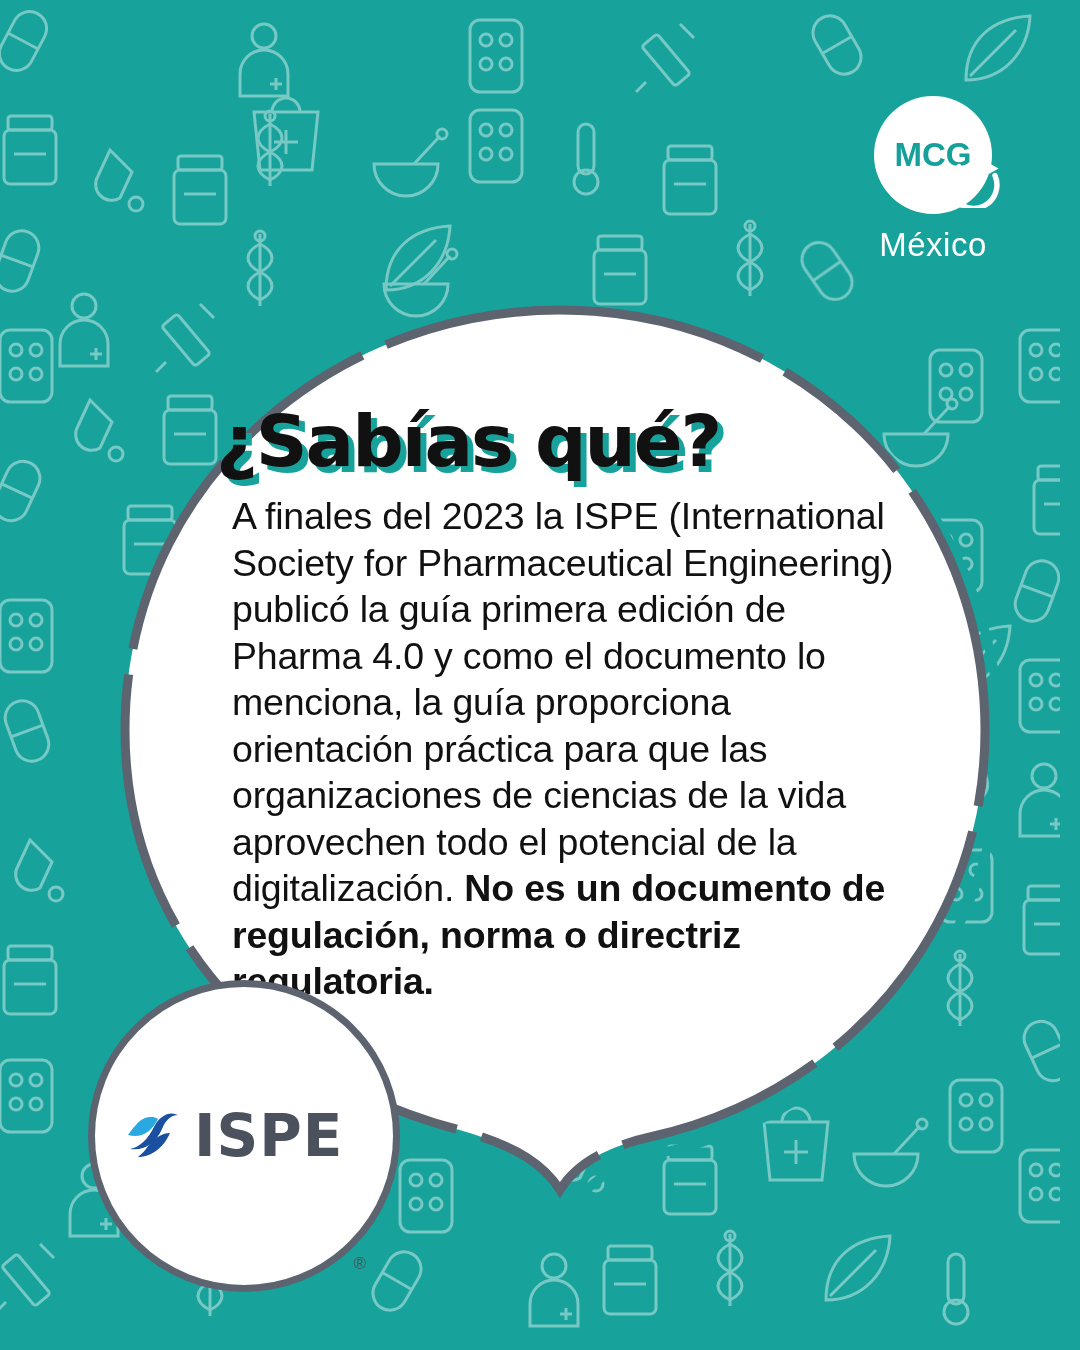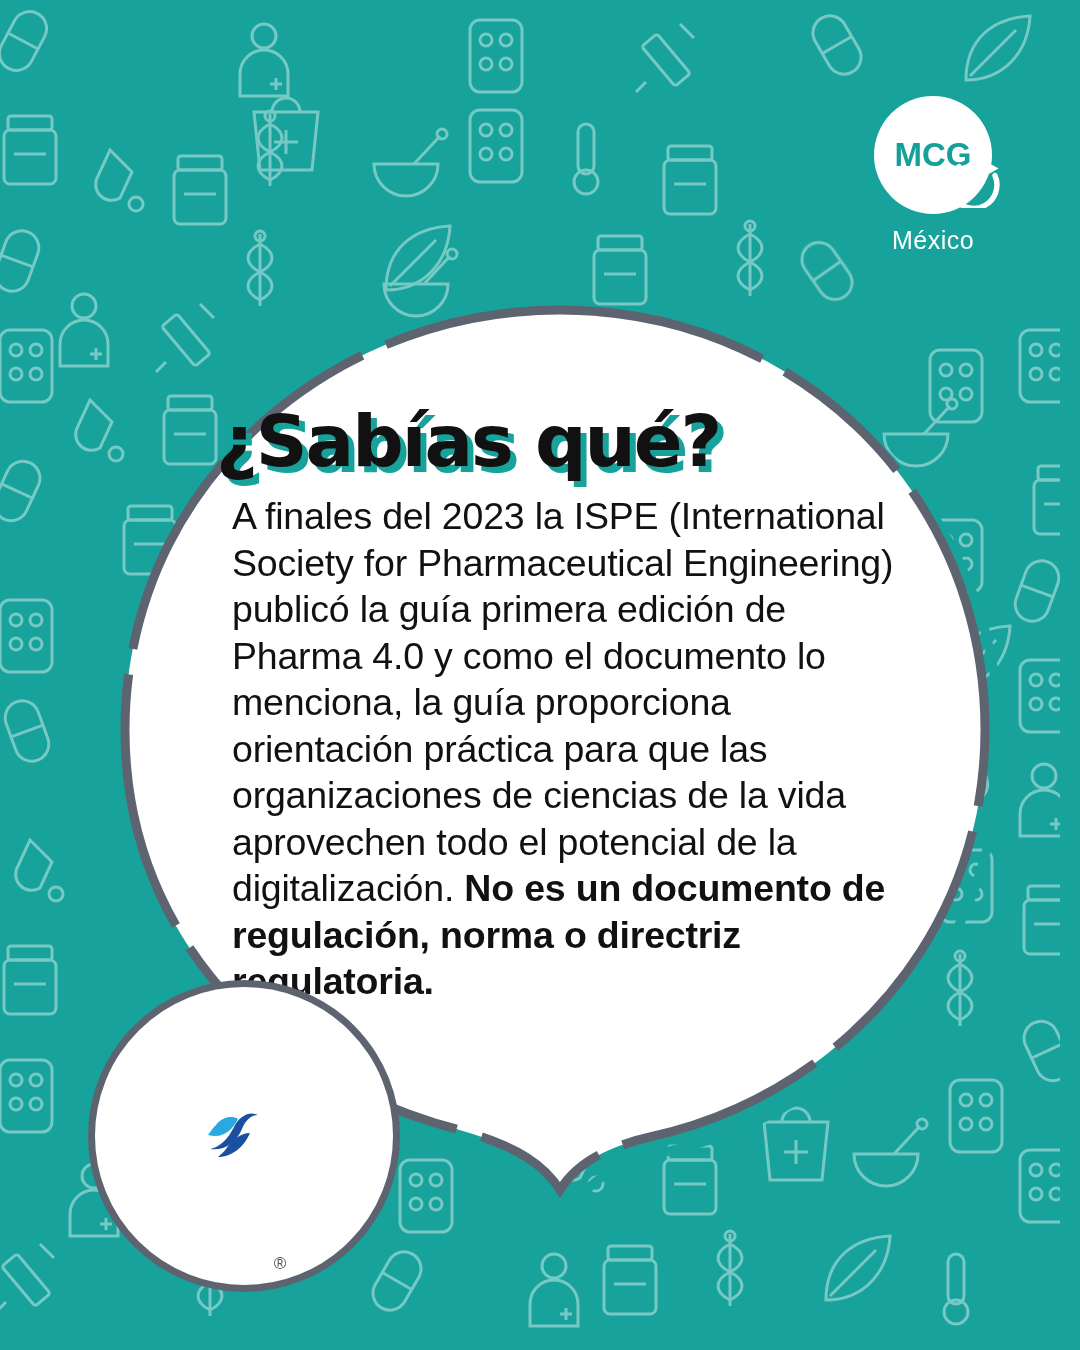--- a/index.html
+++ b/index.html
@@ -58,21 +58,21 @@
   }
   .mcg-arrow {
     position: absolute;
     right: -12px;
     bottom: 6px;
     width: 54px;
     height: 54px;
   }
   .mcg-sub {
     margin-top: 12px;
-    font-size: 25px;
+    font-size: 33px;
     color: #ffffff;
     letter-spacing: 0.5px;
   }
 
   
   .bubble-wrap {
     position: absolute;
     left: 120px;
     top: 290px;
     width: 900px;
@@ -356,17 +356,18 @@
   </div>
 
   <div class="ispe-badge">
     <div class="ispe-circle"></div>
     <div class="ispe-inner">
       <svg width="62" height="62" viewBox="0 0 62 62" aria-hidden="true">
         <path d="M8 44 C22 46 34 38 40 24 C44 14 50 10 56 10 C48 6 38 10 32 22 C26 34 18 42 8 44 Z" fill="#1b4fa0"></path>
         <path d="M6 30 C20 34 30 26 36 14 C30 10 20 12 14 20 C10 24 8 27 6 30 Z" fill="#2aa9e0"></path>
         <path d="M16 52 C30 52 42 42 48 28 C40 28 30 34 24 44 C21 48 18 50 16 52 Z" fill="#1b4fa0"></path>
       </svg>
+      <span class="ispe-word">ISPE</span>
       <span class="ispe-reg">®</span>
     </div>
   </div>
 
 </div>
 
 </body></html>

